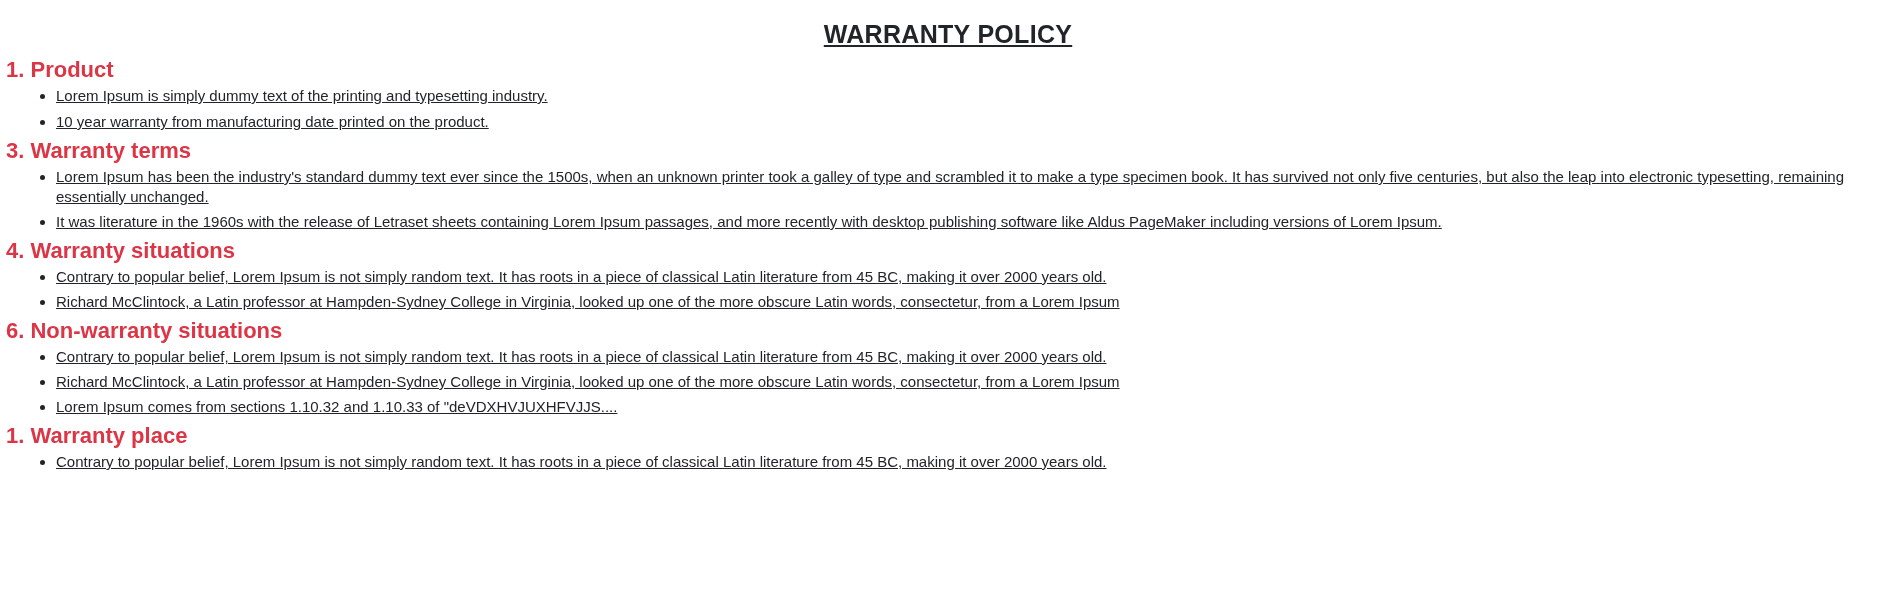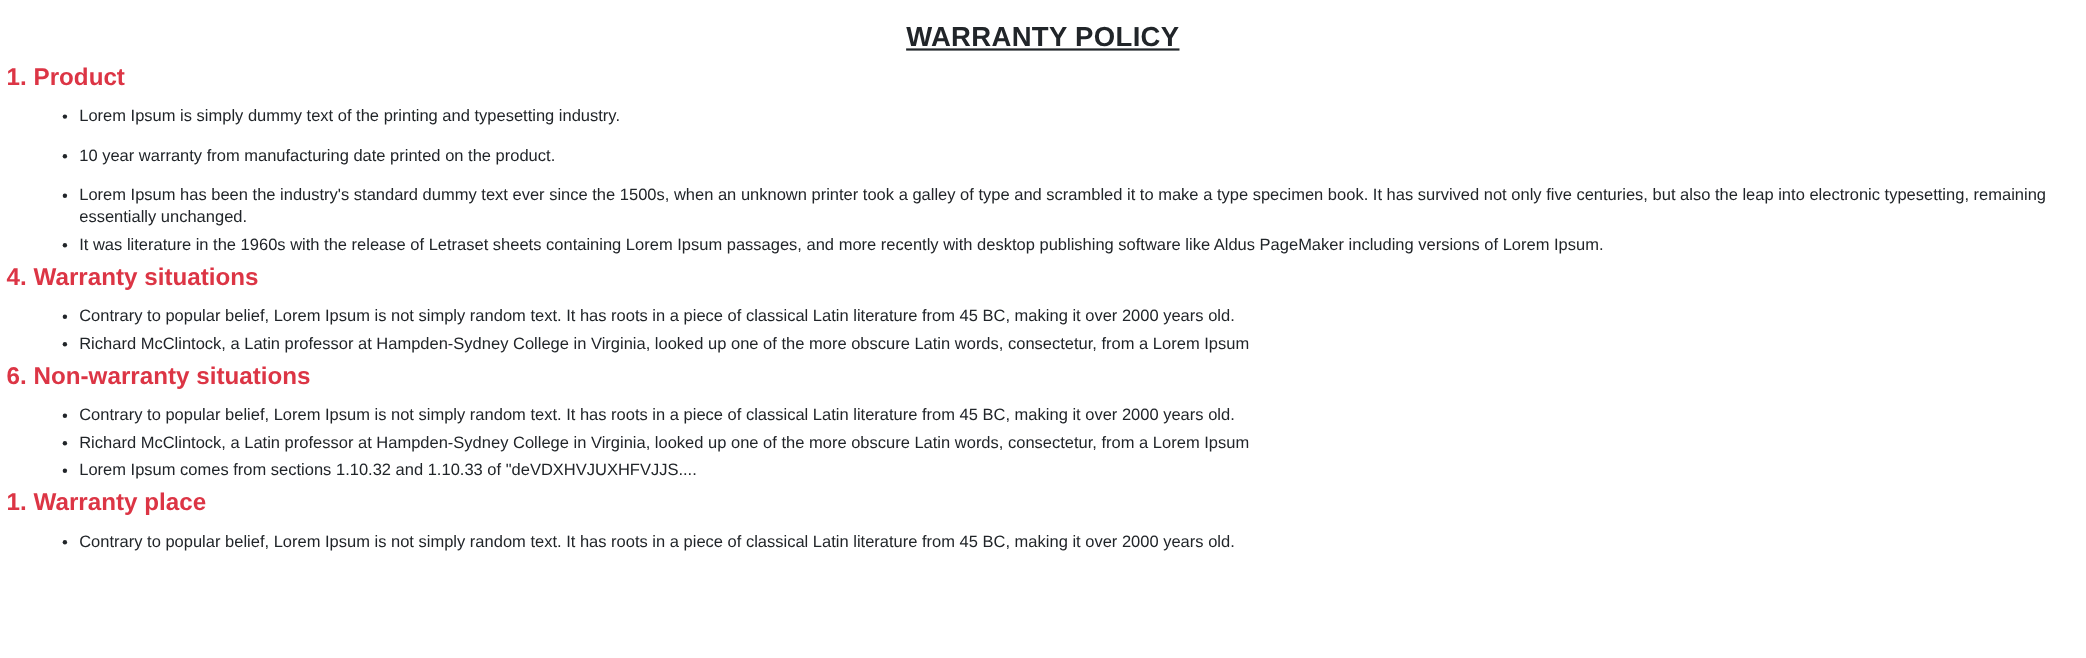--- a/index.html
+++ b/index.html
@@ -35,24 +35,25 @@
   }
   h2.section-heading {
     margin: 8px 0 3px 0;
     padding-left: 6px;
     font-size: 22px;
     font-weight: 700;
     color: var(--heading-color, #dc3545);
     line-height: 21px;
   }
   ul.bullet-list {
-    margin: 16px 0 2px 0;
-    padding-left: 72px;
+    margin: 6px 0 2px 0;
+    padding-left: 56px;
     padding-right: 6px;
     list-style-type: disc;
+    text-decoration: underline;
   }
   li.bullet-item {
     font-size: 15px;
     line-height: 20px;
     margin: 0 0 5px 0;
     color: #212529;
   }
 </style>
 </head>
 <body style="--heading-color: #dc3545;">
@@ -67,20 +68,21 @@
         </ul>
   </section>
 
   <section class="policy-section">
     <ul class="bullet-list">
           <li class="bullet-item">10 year warranty from manufacturing date printed on the product.</li>
         </ul>
   </section>
 
   <section class="policy-section">
+    <h2 class="section-heading">3. Warranty terms</h2>
     <ul class="bullet-list">
           <li class="bullet-item">Lorem Ipsum has been the industry's standard dummy text ever since the 1500s, when an unknown printer took a galley of type and scrambled it to make a type specimen book. It has survived not only five centuries, but also the leap into electronic typesetting, remaining essentially unchanged.</li>
           <li class="bullet-item">It was literature in the 1960s with the release of Letraset sheets containing Lorem Ipsum passages, and more recently with desktop publishing software like Aldus PageMaker including versions of Lorem Ipsum.</li>
         </ul>
   </section>
 
   <section class="policy-section">
     <h2 class="section-heading">4. Warranty situations</h2>
     <ul class="bullet-list">
           <li class="bullet-item">Contrary to popular belief, Lorem Ipsum is not simply random text. It has roots in a piece of classical Latin literature from 45 BC, making it over 2000 years old.</li>

